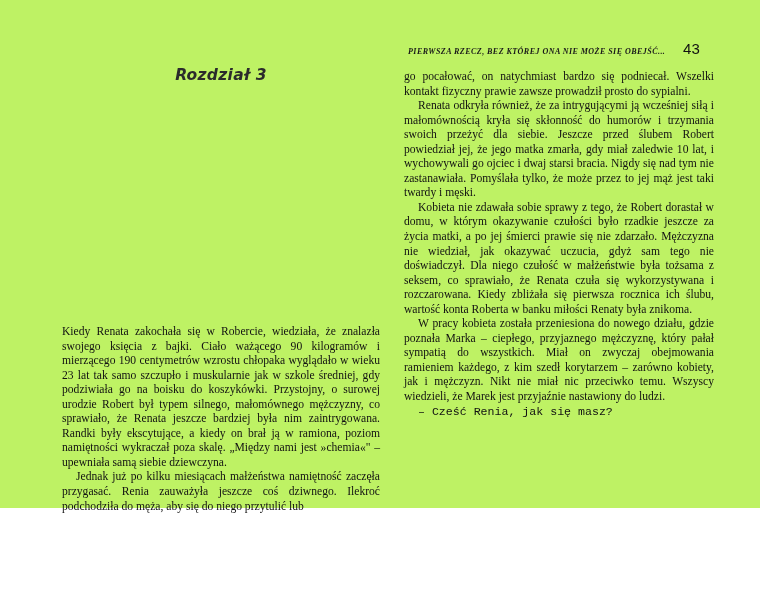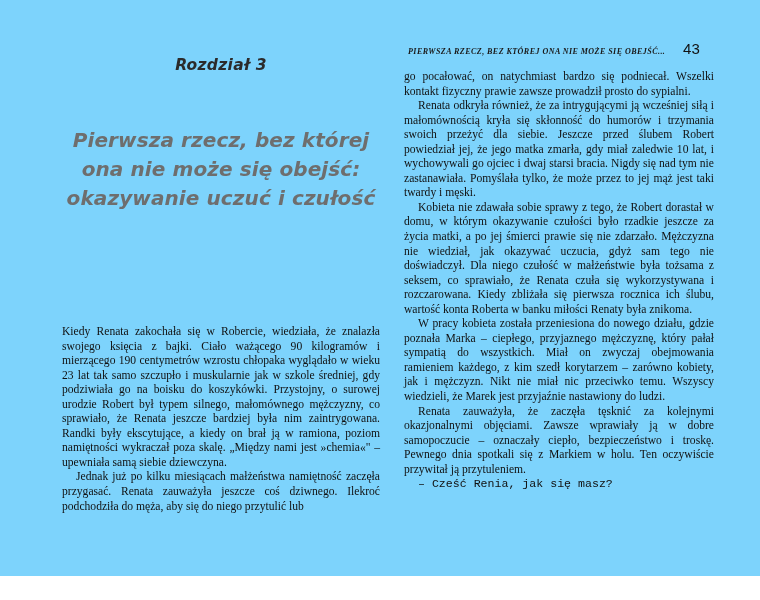--- a/index.html
+++ b/index.html
@@ -11,22 +11,22 @@
     width: 760px;
     height: 600px;
     font-family: "Liberation Serif", serif;
     color: #111111;
     overflow: hidden;
   }
 
   .page {
     position: relative;
     width: 760px;
-    height: 576px;
-    background: #7dd3fc;
+    height: 508px;
+    background: #bef264;
   }
 
   
   .running-head {
     position: absolute;
     top: 40px;
     left: 390px;
     width: 310px;
     display: flex;
     align-items: baseline;
@@ -49,21 +49,21 @@
     font-family: Liberation Sans, sans-serif;
     font-size: 15px;
     font-weight: 400;
     color: #111111;
     letter-spacing: 0.2px;
   }
 
   
   .chapter-block {
     position: absolute;
-    top: 56px;
+    top: 66px;
     left: 62px;
     width: 318px;
     text-align: center;
   }
   .chapter-number {
     font-family: "DejaVu Sans", sans-serif;
     font-style: italic;
     font-weight: bold;
     font-size: 15.5px;
     color: #2b2b2b;
@@ -125,34 +125,28 @@
 
 <div class="page">
 
   <div class="running-head">
     <span class="running-head-title">PIERWSZA RZECZ, BEZ KTÓREJ ONA NIE MOŻE SIĘ OBEJŚĆ...</span>
     <span class="running-head-folio">43</span>
   </div>
 
   <div class="chapter-block">
     <div class="chapter-number">Rozdział 3</div>
-    <div class="chapter-title">
-      <span class="tline">Pierwsza rzecz, bez której</span>
-      <span class="tline">ona nie może się obejść:</span>
-      <span class="tline">okazywanie uczuć i czułość</span>
-    </div>
   </div>
 
   <div class="col col-left">
     <p class="flush">Kiedy Renata zakochała się w Robercie, wiedziała, że znalazła swojego księcia z bajki. Ciało ważącego 90 kilogramów i mierzącego 190 centymetrów wzrostu chłopaka wyglądało w wieku 23 lat tak samo szczupło i muskularnie jak w szkole średniej, gdy podziwiała go na boisku do koszykówki. Przystojny, o surowej urodzie Robert był typem silnego, małomównego mężczyzny, co sprawiało, że Renata jeszcze bardziej była nim zaintrygowana. Randki były ekscytujące, a kiedy on brał ją w ramiona, poziom namiętności wykraczał poza skalę. „Między nami jest »chemia«" – upewniała samą siebie dziewczyna.</p>
-    <p class="indent flush">Jednak już po kilku miesiącach małżeństwa namiętność zaczęła przygasać. Renata zauważyła jeszcze coś dziwnego. Ilekroć podchodziła do męża, aby się do niego przytulić lub</p>
+    <p class="indent flush">Jednak już po kilku miesiącach małżeństwa namiętność zaczęła przygasać. Renia zauważyła jeszcze coś dziwnego. Ilekroć podchodziła do męża, aby się do niego przytulić lub</p>
   </div>
 
   <div class="col col-right">
     <p class="flush">go pocałować, on natychmiast bardzo się podniecał. Wszelki kontakt fizyczny prawie zawsze prowadził prosto do sypialni.</p>
     <p class="indent flush">Renata odkryła również, że za intrygującymi ją wcześniej siłą i małomównością kryła się skłonność do humorów i trzymania swoich przeżyć dla siebie. Jeszcze przed ślubem Robert powiedział jej, że jego matka zmarła, gdy miał zaledwie 10 lat, i wychowywali go ojciec i dwaj starsi bracia. Nigdy się nad tym nie zastanawiała. Pomyślała tylko, że może przez to jej mąż jest taki twardy i męski.</p>
     <p class="indent flush">Kobieta nie zdawała sobie sprawy z tego, że Robert dorastał w domu, w którym okazywanie czułości było rzadkie jeszcze za życia matki, a po jej śmierci prawie się nie zdarzało. Mężczyzna nie wiedział, jak okazywać uczucia, gdyż sam tego nie doświadczył. Dla niego czułość w małżeństwie była tożsama z seksem, co sprawiało, że Renata czuła się wykorzystywana i rozczarowana. Kiedy zbliżała się pierwsza rocznica ich ślubu, wartość konta Roberta w banku miłości Renaty była znikoma.</p>
     <p class="indent flush">W pracy kobieta została przeniesiona do nowego działu, gdzie poznała Marka – ciepłego, przyjaznego mężczyznę, który pałał sympatią do wszystkich. Miał on zwyczaj obejmowania ramieniem każdego, z kim szedł korytarzem – zarówno kobiety, jak i mężczyzn. Nikt nie miał nic przeciwko temu. Wszyscy wiedzieli, że Marek jest przyjaźnie nastawiony do ludzi.</p>
-    <p class="indent flush">Renata zauważyła, że zaczęła tęsknić za kolejnymi okazjonalnymi objęciami. Zawsze wprawiały ją w dobre samopoczucie – oznaczały ciepło, bezpieczeństwo i troskę. Pewnego dnia spotkali się z Markiem w holu. Ten oczywiście przywitał ją przytuleniem.</p>
     <p class="dialog">– Cześć Renia, jak się masz?</p>
   </div>
 
 </div>
 
 </body></html>

